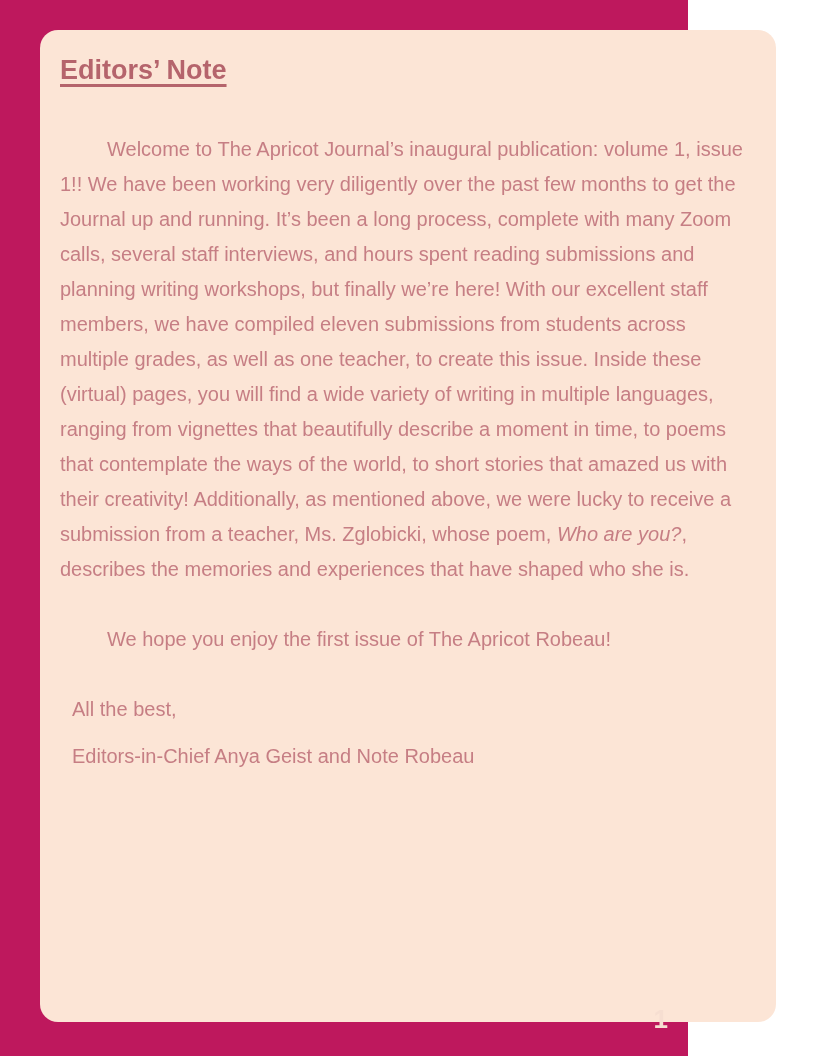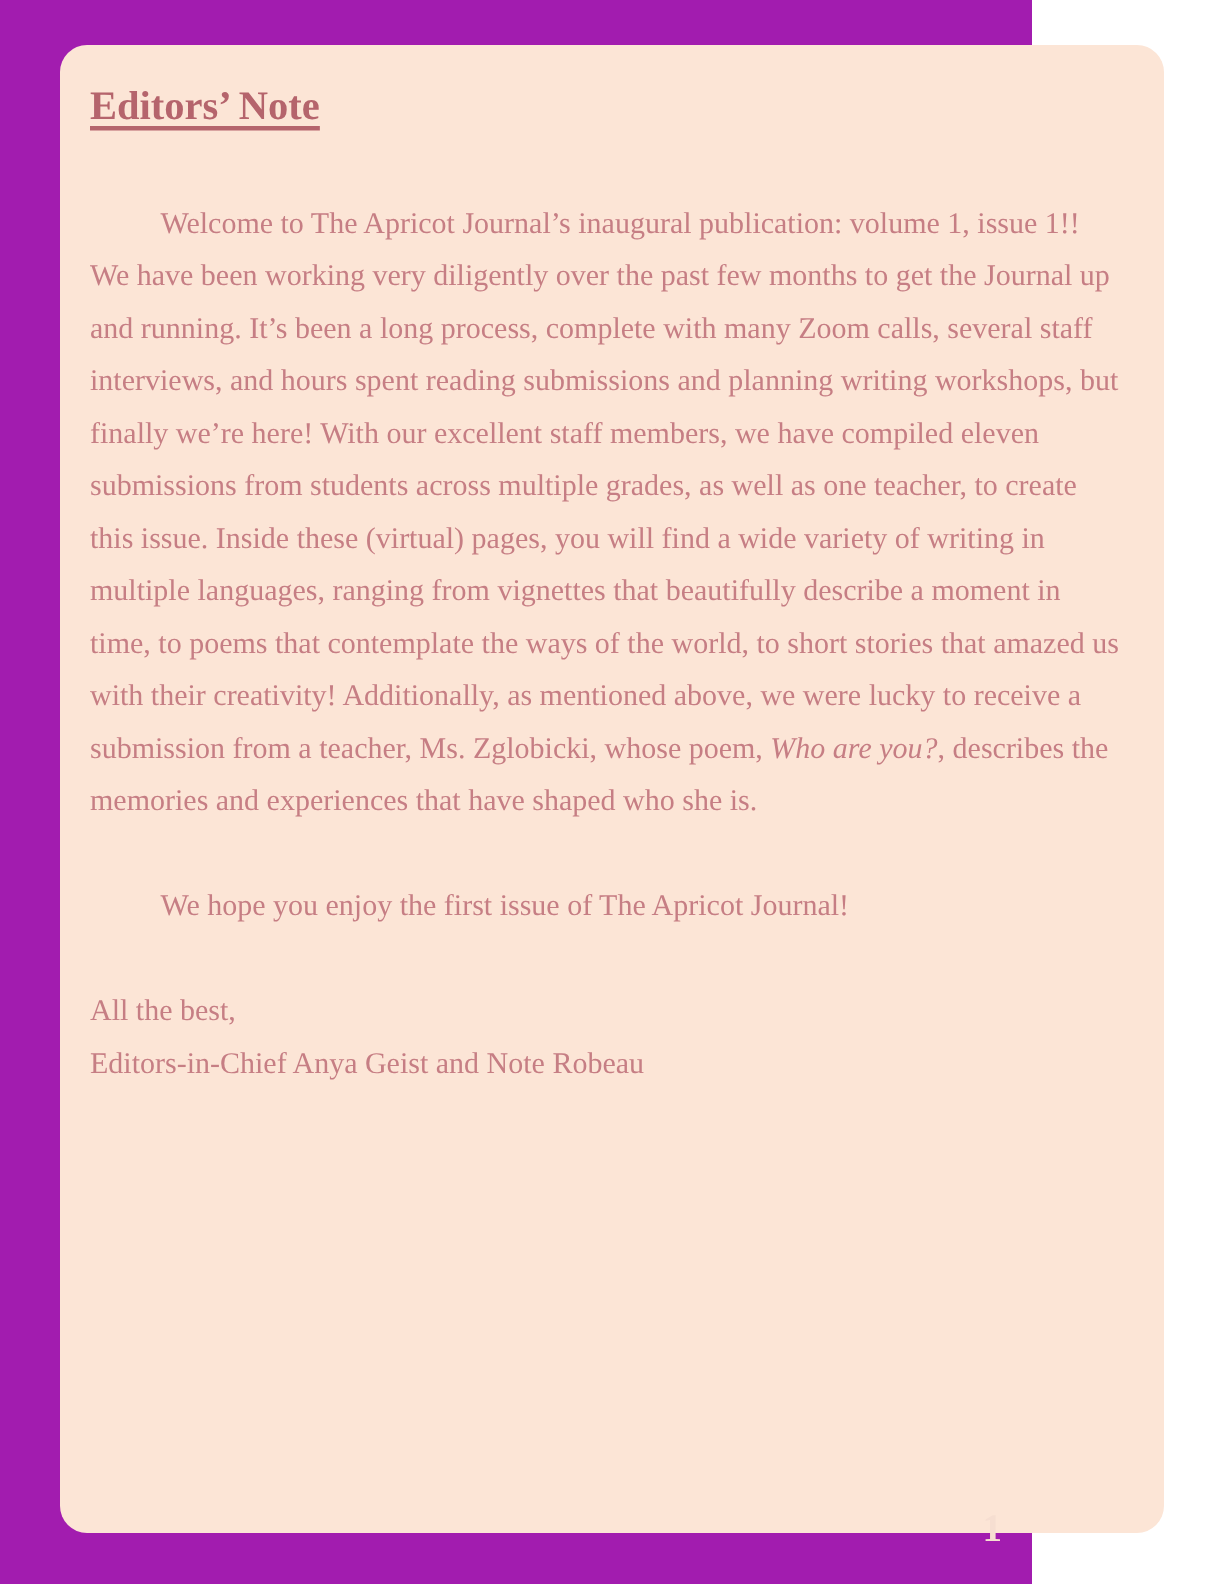--- a/index.html
+++ b/index.html
@@ -6,22 +6,22 @@
     margin: 0;
     padding: 0;
     width: 816px;
     height: 1056px;
     overflow: hidden;
   }
   .page {
     position: relative;
     width: 688px;
     height: 1056px;
-    background: #a21caf;
-    font-family: Liberation Serif, serif;
+    background: #be185d;
+    font-family: Liberation Sans, sans-serif;
   }
   .card {
     position: absolute;
     left: 40px;
     top: 30px;
     width: 736px;
     height: 992px;
     background: #fce5d6;
     border-radius: 18px;
     box-sizing: border-box;
@@ -40,21 +40,21 @@
   .card p {
     margin: 0 0 35px 0;
     font-size: 20px;
     line-height: 35px;
     color: #c67e84;
   }
   .card p.indent {
     text-indent: 47px;
   }
   .card p.closing {
-    margin: 0;
+    margin: 12px;
   }
   .card em {
     font-style: italic;
   }
   .page-number {
     position: absolute;
     right: 20px;
     top: 1004px;
     font-size: 26px;
     line-height: 30px;
@@ -62,18 +62,18 @@
     color: #f6ded1;
   }
 </style>
 </head>
 <body>
 
 <div class="page">
   <div class="card">
     <h1>Editors’ Note</h1>
     <p class="indent"><span>Welcome to The Apricot Journal’s inaugural publication: volume 1, issue 1!! We have been working very diligently over the past few months to get the Journal up and running. It’s been a long process, complete with many Zoom calls, several staff interviews, and hours spent reading submissions and planning writing workshops, but finally we’re here! With our excellent staff members, we have compiled eleven submissions from students across multiple grades, as well as one teacher, to create this issue. Inside these (virtual) pages, you will find a wide variety of writing in multiple languages, ranging from vignettes that beautifully describe a moment in time, to poems that contemplate the ways of the world, to short stories that amazed us with their creativity! Additionally, as mentioned above, we were lucky to receive a submission from a teacher, Ms. Zglobicki, whose poem, </span><em>Who are you?</em><span>, describes the memories and experiences that have shaped who she is.</span></p>
-    <p class="indent">We hope you enjoy the first issue of The Apricot Journal!</p>
+    <p class="indent">We hope you enjoy the first issue of The Apricot Robeau!</p>
     <p class="closing">All the best,</p>
     <p class="closing">Editors-in-Chief Anya Geist and Note Robeau</p>
   </div>
   <div class="page-number">1</div>
 </div>
 
 </body></html>

